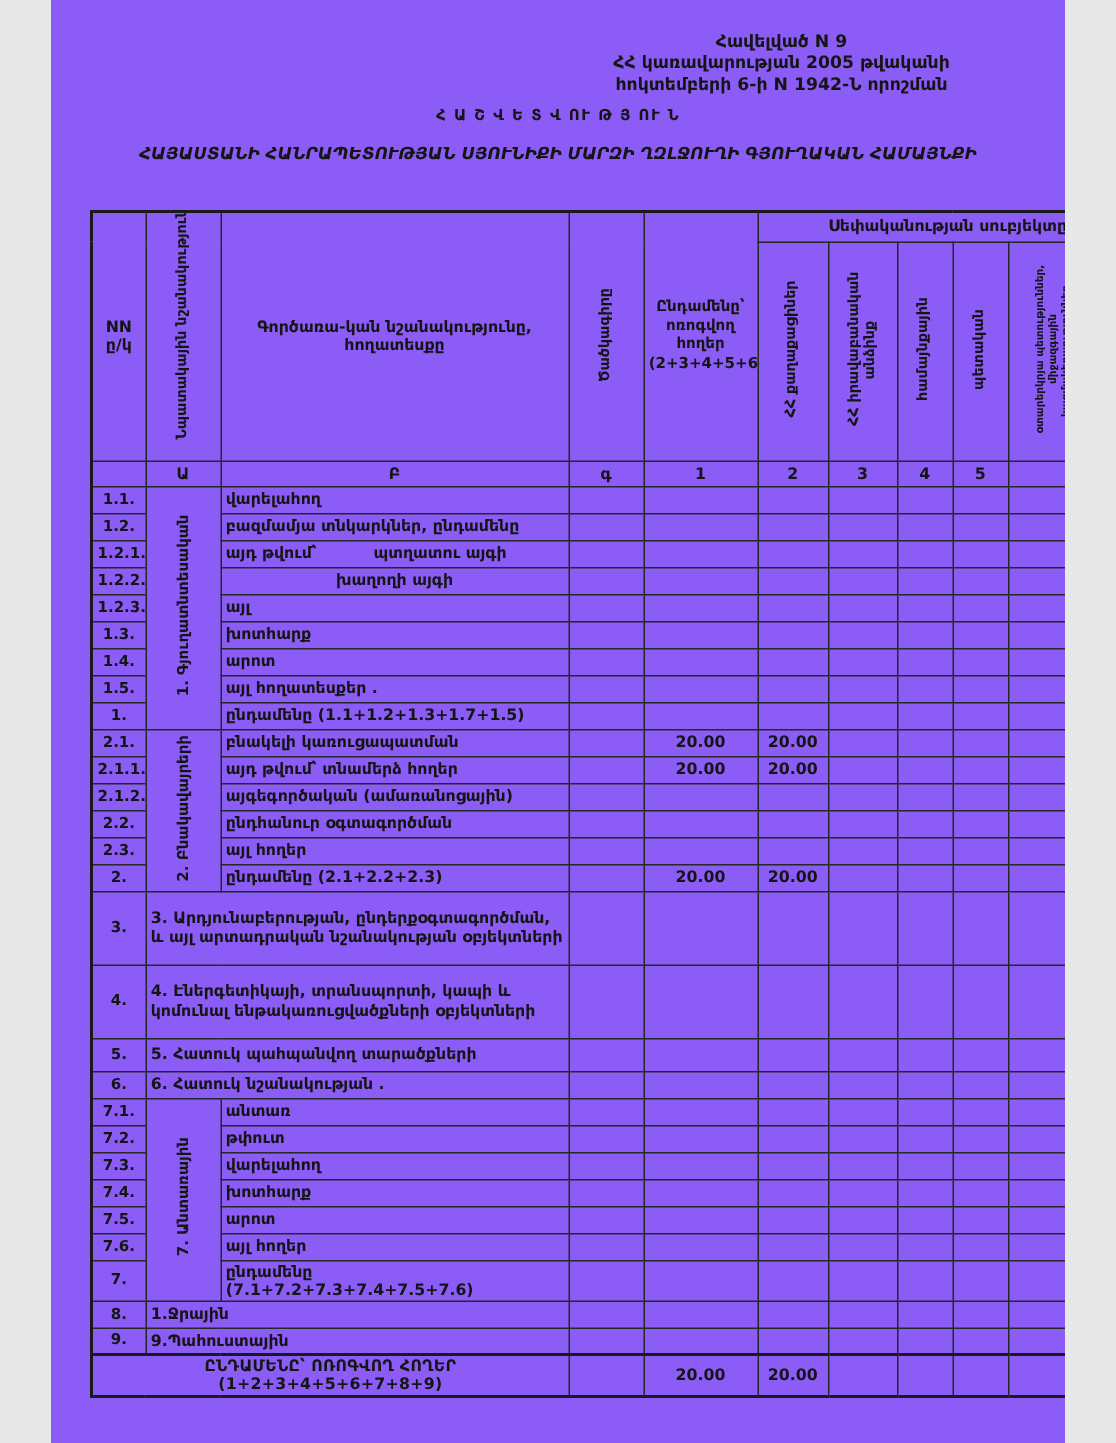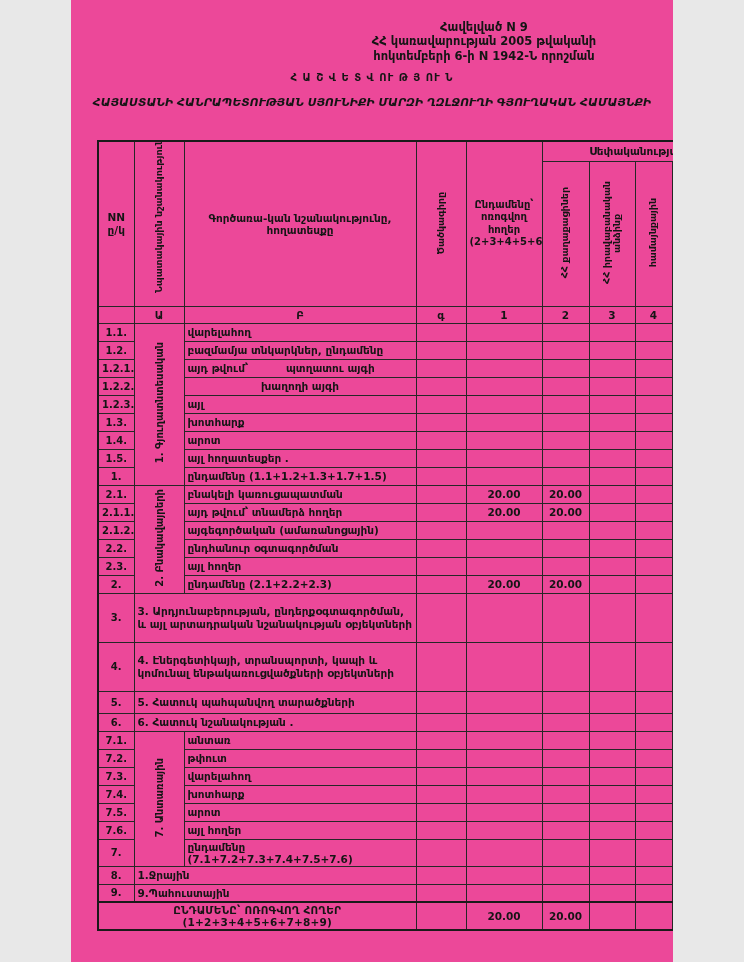--- a/index.html
+++ b/index.html
@@ -1,18 +1,18 @@
 <!DOCTYPE html>
 <html><head>
 <meta charset="utf-8">
 <style>
   * { margin:0; padding:0; box-sizing:border-box; }
   html,body { background:#e8e8e8; }
   .page {
-    width:602px; height:962px; background:#ec4899; margin:0 auto;
+    width:676px; height:962px; background:#8b5cf6; margin:0 auto;
     font-family:"DejaVu Sans", sans-serif; color:#151515; position:relative;
     overflow:hidden;
   }
   .appendix {
     position:absolute; top:20px; right:14px; width:350px;
     text-align:center; font-size:11.5px; font-weight:bold; line-height:1.25;
   }
   .report-title {
     position:absolute; top:72px; left:0; width:100%;
     text-align:center; font-size:10px; font-weight:bold; letter-spacing:1px;

